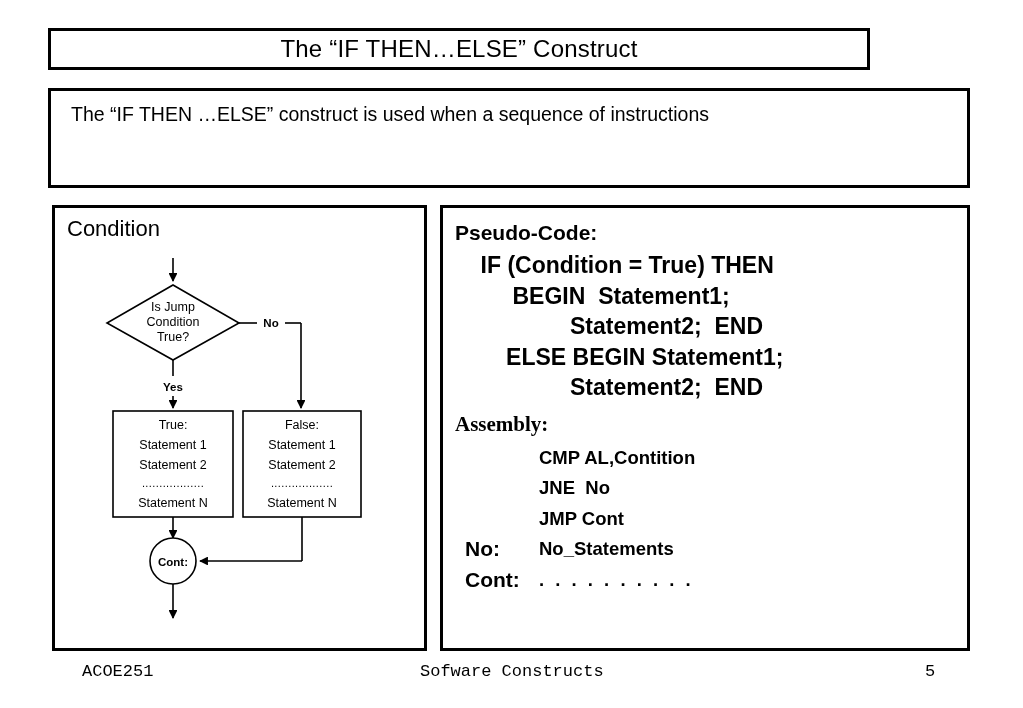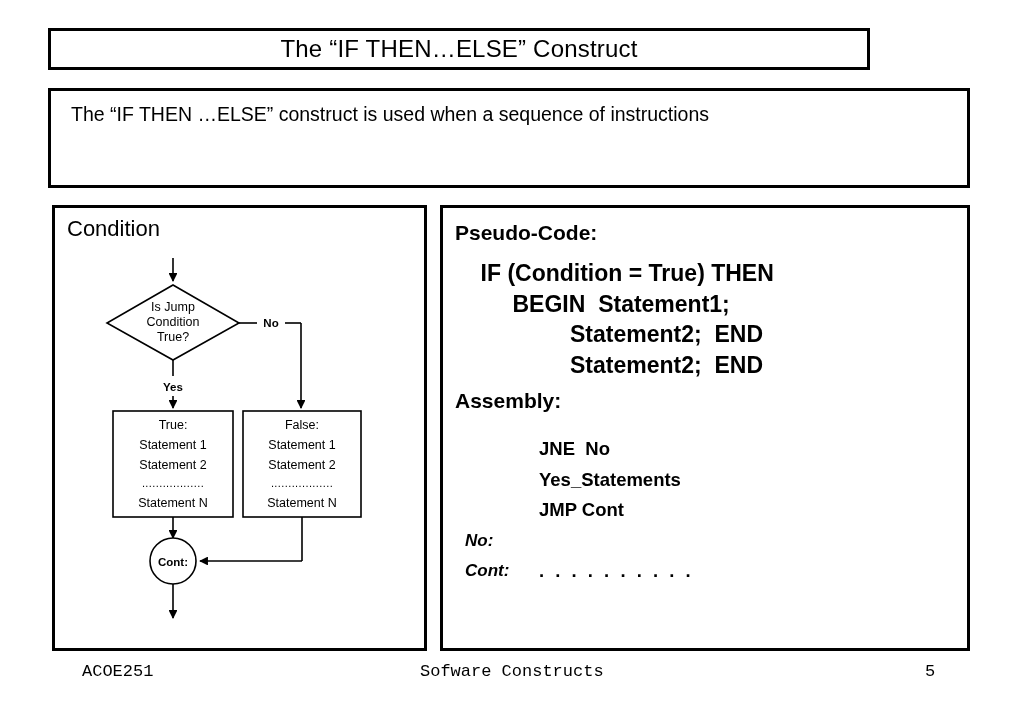--- a/index.html
+++ b/index.html
@@ -115,41 +115,40 @@
     border: 3px solid #000;
     box-sizing: border-box;
     padding: 10px 0 0 12px;
   }
   .section-heading {
     font-size: 21px;
     font-weight: bold;
     margin: 0;
     line-height: 30px;
   }
-  #pseudo-heading { margin-bottom: 10px; }
-  #assembly-heading { margin-top: 6px; margin-bottom: 18px; }
+  #pseudo-heading { margin-bottom: 2px; }
+  #assembly-heading { margin-top: 6px; margin-bottom: 4px; font-family: Liberation Serif, serif; }
   .code-line {
     font-size: 23px;
     font-weight: bold;
     line-height: 30.5px;
     white-space: pre;
   }
   .asm-row {
     display: flex;
     line-height: 30.5px;
   }
   .asm-label {
-    font-size: 17px;
+    font-size: 21px;
     font-weight: bold;
     width: 84px;
     flex: 0 0 84px;
     padding-left: 10px;
     box-sizing: border-box;
     white-space: pre;
-    font-style: italic;
   }
   .asm-instr {
     font-size: 18.5px;
     font-weight: bold;
     white-space: pre;
   }
   .asm-dots {
     font-size: 18.5px;
     font-weight: bold;
     letter-spacing: 3px;
@@ -230,38 +229,43 @@
 
     <line class="fc-line" x1="118" y1="376" x2="118" y2="410" marker-end="url(#arrow)"></line>
   </svg>
 </div>
 
 <div id="code-panel">
   <div class="section-heading" id="pseudo-heading">Pseudo-Code:</div>
   <div class="code-line">    IF (Condition = True) THEN</div>
   <div class="code-line">         BEGIN  Statement1;</div>
   <div class="code-line">                  Statement2;  END</div>
+  <div class="code-line">        ELSE BEGIN Statement1;</div>
   <div class="code-line">                  Statement2;  END</div>
 
   <div class="section-heading" id="assembly-heading">Assembly:</div>
 
   <div class="asm-row">
     <span class="asm-label"></span>
+    <span class="asm-instr">CMP AL,Contition</span>
+  </div>
+  <div class="asm-row">
+    <span class="asm-label"></span>
     <span class="asm-instr">JNE  No</span>
   </div>
   <div class="asm-row">
     <span class="asm-label"></span>
-    <span class="asm-instr">Yes_Statements</span>
   </div>
   <div class="asm-row">
     <span class="asm-label"></span>
     <span class="asm-instr">JMP Cont</span>
   </div>
   <div class="asm-row">
     <span class="asm-label">No:</span>
+    <span class="asm-instr">No_Statements</span>
   </div>
   <div class="asm-row">
     <span class="asm-label">Cont:</span>
     <span class="asm-instr asm-dots">. . . . . . . . . .</span>
   </div>
 </div>
 
 <div id="footer">
   <span id="footer-left">ACOE251</span>
   <span id="footer-center">Sofware Constructs</span>

